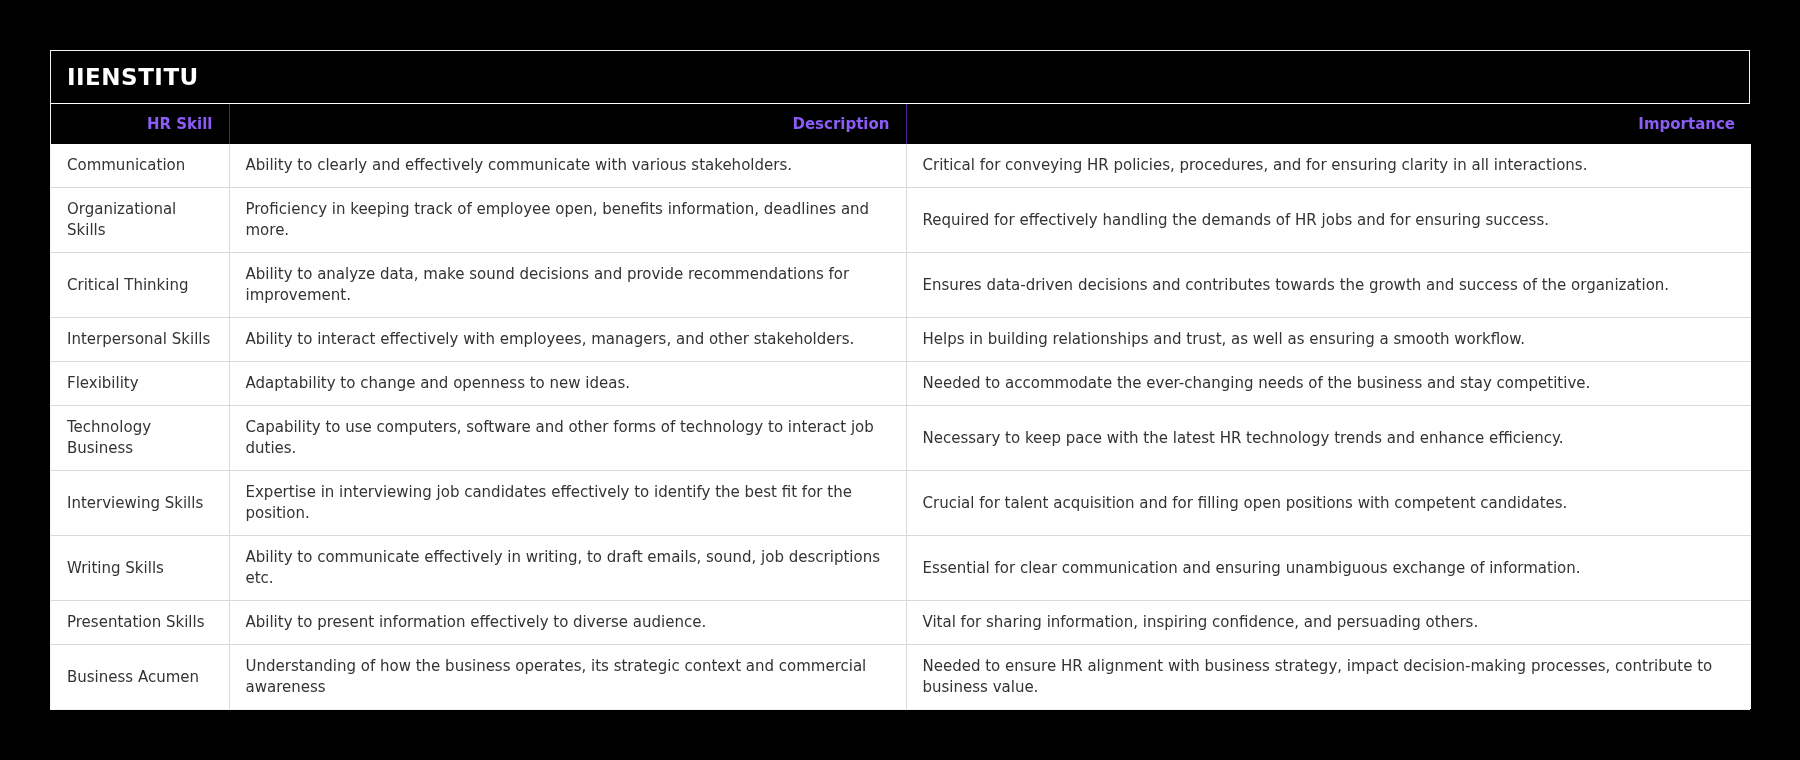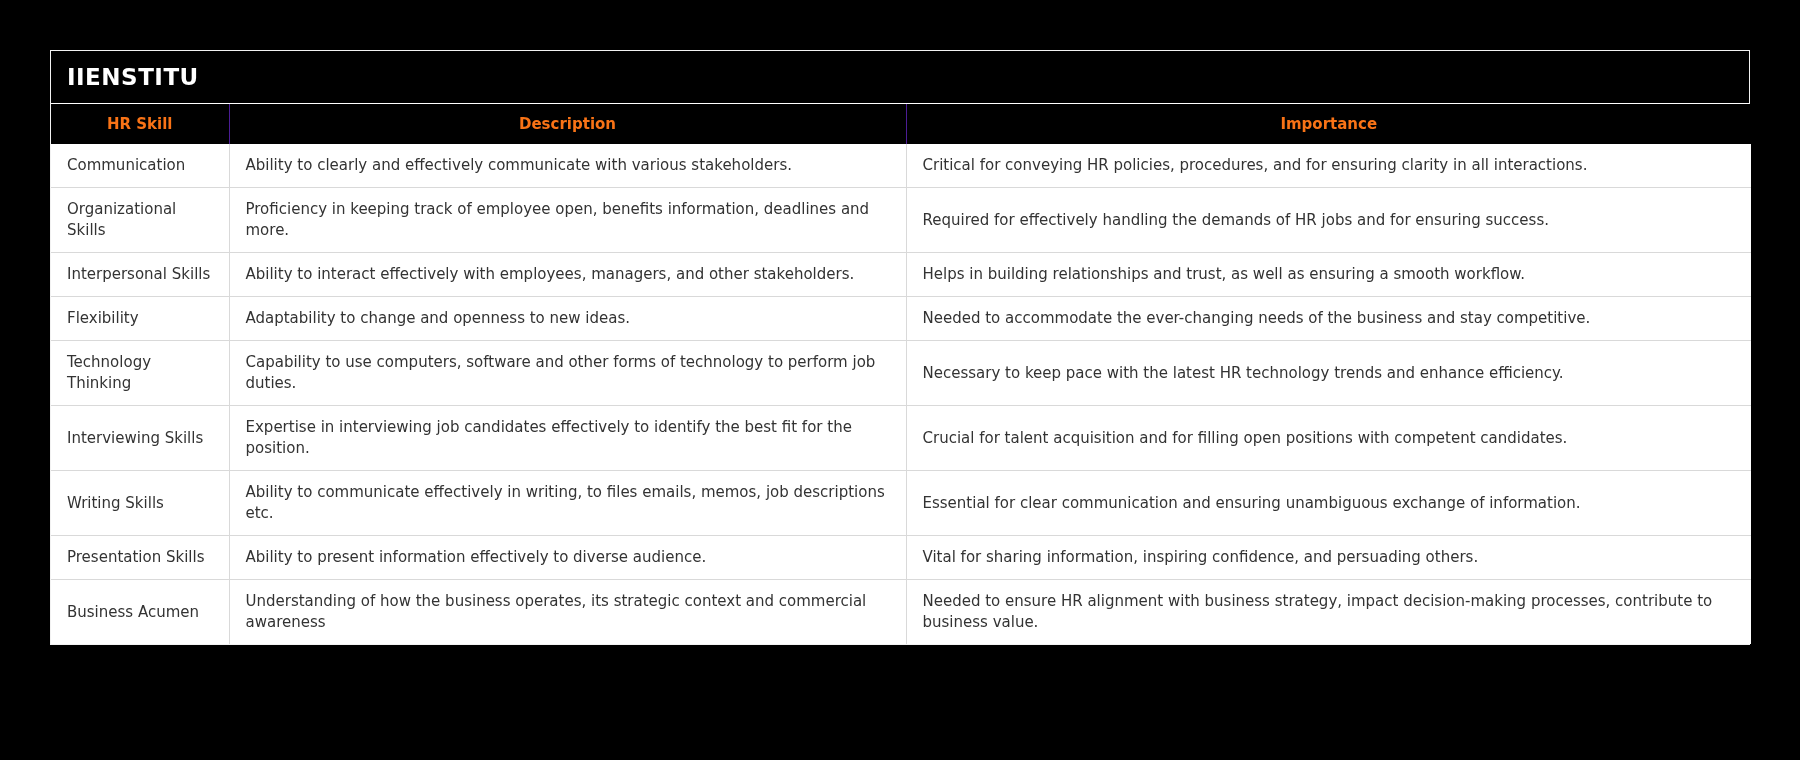--- a/index.html
+++ b/index.html
@@ -32,24 +32,24 @@
   table.data-table {
     width: 100%;
     border-collapse: collapse;
     table-layout: fixed;
   }
   .data-table col.c-skill { width: 178px; }
   .data-table col.c-desc  { width: 677px; }
   .data-table col.c-imp   { width: 845px; }
   .data-table th {
     background: #000000;
-    color: #f97316;
+    color: #8b5cf6;
     font-size: 15px;
     font-weight: bold;
-    text-align: center;
+    text-align: right;
     padding: 11px 16px;
     vertical-align: middle;
   }
   .data-table th + th { border-left: 1px solid #4c1d95; }
   .data-table tbody { background: #ffffff; border-radius: 19px; }
   .data-table td {
     background: #ffffff;
     color: #333333;
     font-size: 15px;
     line-height: 1.4;
@@ -84,42 +84,47 @@
     <td>Communication</td>
     <td>Ability to clearly and effectively communicate with various stakeholders.</td>
     <td>Critical for conveying HR policies, procedures, and for ensuring clarity in all interactions.</td>
   </tr>
         <tr>
     <td>Organizational Skills</td>
     <td>Proficiency in keeping track of employee open, benefits information, deadlines and more.</td>
     <td>Required for effectively handling the demands of HR jobs and for ensuring success.</td>
   </tr>
         <tr>
+    <td>Critical Thinking</td>
+    <td>Ability to analyze data, make sound decisions and provide recommendations for improvement.</td>
+    <td>Ensures data-driven decisions and contributes towards the growth and success of the organization.</td>
+  </tr>
+        <tr>
     <td>Interpersonal Skills</td>
     <td>Ability to interact effectively with employees, managers, and other stakeholders.</td>
     <td>Helps in building relationships and trust, as well as ensuring a smooth workflow.</td>
   </tr>
         <tr>
     <td>Flexibility</td>
     <td>Adaptability to change and openness to new ideas.</td>
     <td>Needed to accommodate the ever-changing needs of the business and stay competitive.</td>
   </tr>
         <tr>
-    <td>Technology Thinking</td>
-    <td>Capability to use computers, software and other forms of technology to perform job duties.</td>
+    <td>Technology Business</td>
+    <td>Capability to use computers, software and other forms of technology to interact job duties.</td>
     <td>Necessary to keep pace with the latest HR technology trends and enhance efficiency.</td>
   </tr>
         <tr>
     <td>Interviewing Skills</td>
     <td>Expertise in interviewing job candidates effectively to identify the best fit for the position.</td>
     <td>Crucial for talent acquisition and for filling open positions with competent candidates.</td>
   </tr>
         <tr>
     <td>Writing Skills</td>
-    <td>Ability to communicate effectively in writing, to files emails, memos, job descriptions etc.</td>
+    <td>Ability to communicate effectively in writing, to draft emails, sound, job descriptions etc.</td>
     <td>Essential for clear communication and ensuring unambiguous exchange of information.</td>
   </tr>
         <tr>
     <td>Presentation Skills</td>
     <td>Ability to present information effectively to diverse audience.</td>
     <td>Vital for sharing information, inspiring confidence, and persuading others.</td>
   </tr>
         <tr>
     <td>Business Acumen</td>
     <td>Understanding of how the business operates, its strategic context and commercial awareness</td>

